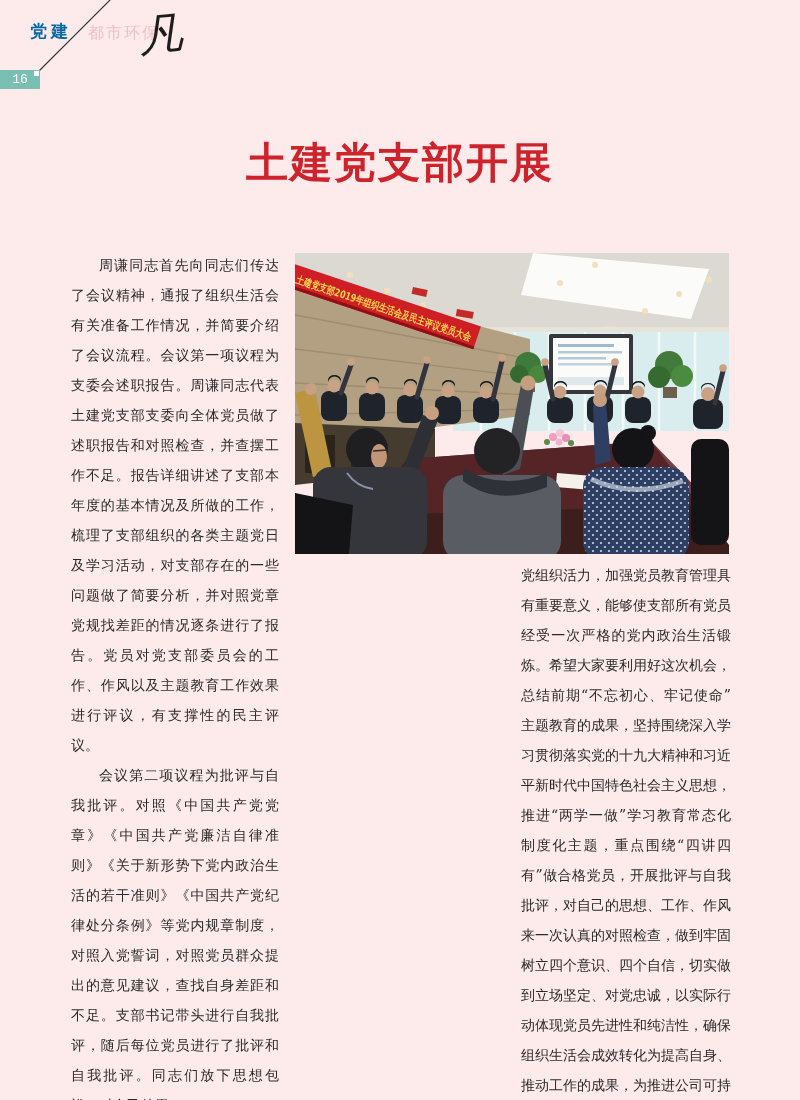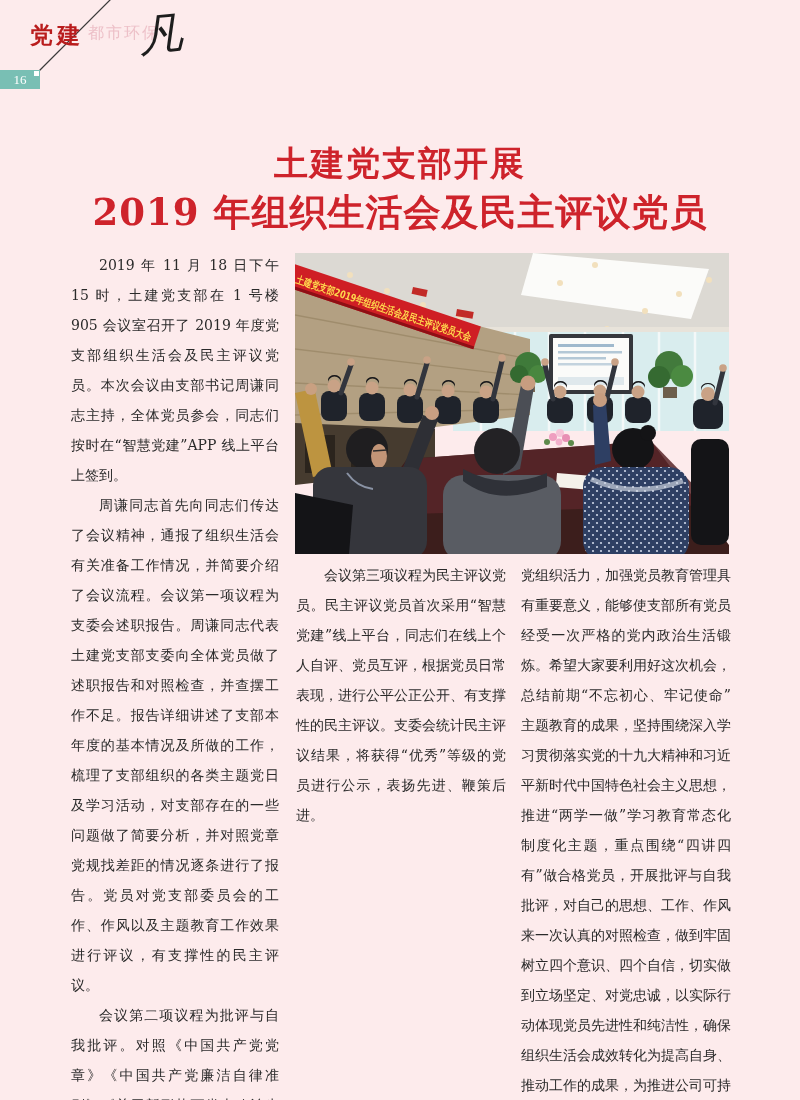--- a/index.html
+++ b/index.html
@@ -16,46 +16,46 @@
     width:800px;height:1100px;position:relative;overflow:hidden;
     background:var(--page-bg);
     font-family:"DejaVu Serif","Liberation Serif",serif;
     color:var(--body-ink);
   }
   
   .hdr-line-svg{position:absolute;left:0;top:0;width:220px;height:100px;}
   .section-label{
     position:absolute;left:30px;top:20px;
     font-family:Liberation Serif, serif;
-    font-weight:bold;font-size:23px;letter-spacing:4px;color:#b91c1c;
+    font-weight:bold;font-size:17px;letter-spacing:4px;color:#0369a1;
   }
   .magazine-name{
     position:absolute;left:88px;top:23px;
     font-family:"DejaVu Sans","Liberation Sans",sans-serif;
     font-size:16px;letter-spacing:2px;color:#edc0c8;font-weight:normal;
   }
   .logo-glyph{
     position:absolute;left:138px;top:6px;
     font-size:44px;color:#1d1d1d;transform:rotate(-6deg);
     font-family:"DejaVu Serif","Liberation Serif",serif;font-style:italic;
   }
   .page-tab{
     position:absolute;left:0;top:70px;width:40px;height:19px;
     background:var(--tab-teal);color:#fff;
-    font-family:Liberation Serif, serif;
+    font-family:Liberation Mono, monospace;
     font-size:13px;line-height:19px;text-align:center;
   }
   .page-tab::after{
     content:"";position:absolute;right:1px;top:1px;width:5px;height:5px;background:#fff;
   }
   
   .title-block{position:absolute;left:65px;top:140px;width:670px;text-align:center;}
   .title-block .l1{
     margin:0;color:var(--title-red);font-weight:bold;
-    font-size:34px;line-height:46px;letter-spacing:2px;
+    font-size:42px;line-height:46px;letter-spacing:2px;
   }
   .title-block .l2{
     margin:0;color:var(--title-red);font-weight:bold;
     font-size:37px;line-height:52px;letter-spacing:1px;
   }
   
   .col{position:absolute;}
   .col p{
     margin:0;font-size:14px;line-height:30px;color:var(--body-ink);
     text-align:justify;
@@ -73,21 +73,20 @@
 <svg class="hdr-line-svg" viewBox="0 0 220 100">
   <line x1="38" y1="72" x2="112" y2="-2" stroke="#3a3a3a" stroke-width="1.2"></line>
 </svg>
 <div class="section-label">党建</div>
 <div class="magazine-name">都市环保</div>
 <div class="logo-glyph">凡</div>
 <div class="page-tab">16</div>
 
 <div class="title-block">
   <h1 class="l1">土建党支部开展</h1>
-  <h1 class="l2">2019 年组织生活会及民主评议党员</h1>
 </div>
 
 <svg class="photo" viewBox="0 0 434 301" preserveAspectRatio="none">
   <defs>
     <pattern id="dots" width="8" height="8" patternUnits="userSpaceOnUse">
       <rect width="8" height="8" fill="#2e3f63"></rect>
       <circle cx="2" cy="2" r="1.1" fill="#cdd5e6"></circle>
       <circle cx="6" cy="6" r="1.1" fill="#cdd5e6"></circle>
     </pattern>
   </defs>
@@ -263,26 +262,24 @@
     <circle cx="353" cy="180" r="8" fill="#141416"></circle>
     <rect x="288" y="214" width="106" height="94" rx="20" fill="url(#dots)"></rect>
     <path d="M296,226 q42,20 92,2" stroke="#d6dbe7" stroke-width="5" fill="none" opacity="0.65"></path>
 
     <rect x="396" y="186" width="38" height="106" rx="10" fill="#141417"></rect>
     <polygon points="0,240 58,252 54,301 0,301" fill="#141417"></polygon>
   </g>
 </svg>
 
 <div class="col col-1">
-  <p class="indent">2019 年 11 月 18 日下午 15 时，土建党支部在 1 号楼 905 会议室召开了 2019 年度党支部组织生活会及民主评议党员。本次会议由支部书记周谦同志主持，全体党员参会，同志们按时在“智慧党建”APP 线上平台上签到。</p>
   <p class="indent">周谦同志首先向同志们传达了会议精神，通报了组织生活会有关准备工作情况，并简要介绍了会议流程。会议第一项议程为支委会述职报告。周谦同志代表土建党支部支委向全体党员做了述职报告和对照检查，并查摆工作不足。报告详细讲述了支部本年度的基本情况及所做的工作，梳理了支部组织的各类主题党日及学习活动，对支部存在的一些问题做了简要分析，并对照党章党规找差距的情况逐条进行了报告。党员对党支部委员会的工作、作风以及主题教育工作效果进行评议，有支撑性的民主评议。</p>
   <p class="indent">会议第二项议程为批评与自我批评。对照《中国共产党党章》《中国共产党廉洁自律准则》《关于新形势下党内政治生活的若干准则》《中国共产党纪律处分条例》等党内规章制度，对照入党誓词，对照党员群众提出的意见建议，查找自身差距和不足。支部书记带头进行自我批评，随后每位党员进行了批评和自我批评。同志们放下思想包袱，对自己的思</p>
 </div>
 
 <div class="col col-2">
-  <p class="indent">会议第三项议程为民主评议党员。民主评议党员首次采用“智慧党建”线上平台，同志们在线上个人自评、党员互评，根据党员日常表现，进行公平公正公开、有支撑性的民主评议。支委会统计民主评议结果，将获得“优秀”等级的党员进行公示，表扬先进、鞭策后进。</p>
 
 </div>
 
 <div class="col col-3">
   <p>党组织活力，加强党员教育管理具有重要意义，能够使支部所有党员经受一次严格的党内政治生活锻炼。希望大家要利用好这次机会，总结前期“不忘初心、牢记使命”主题教育的成果，坚持围绕深入学习贯彻落实党的十九大精神和习近平新时代中国特色社会主义思想，推进“两学一做”学习教育常态化制度化主题，重点围绕“四讲四有”做合格党员，开展批评与自我批评，对自己的思想、工作、作风来一次认真的对照检查，做到牢固树立四个意识、四个自信，切实做到立场坚定、对党忠诚，以实际行动体现党员先进性和纯洁性，确保组织生活会成效转化为提高自身、推动工作的成果，为推进公司可持续高质量发展做出应有贡献。</p>
 
 </div>
 
 </body></html>

